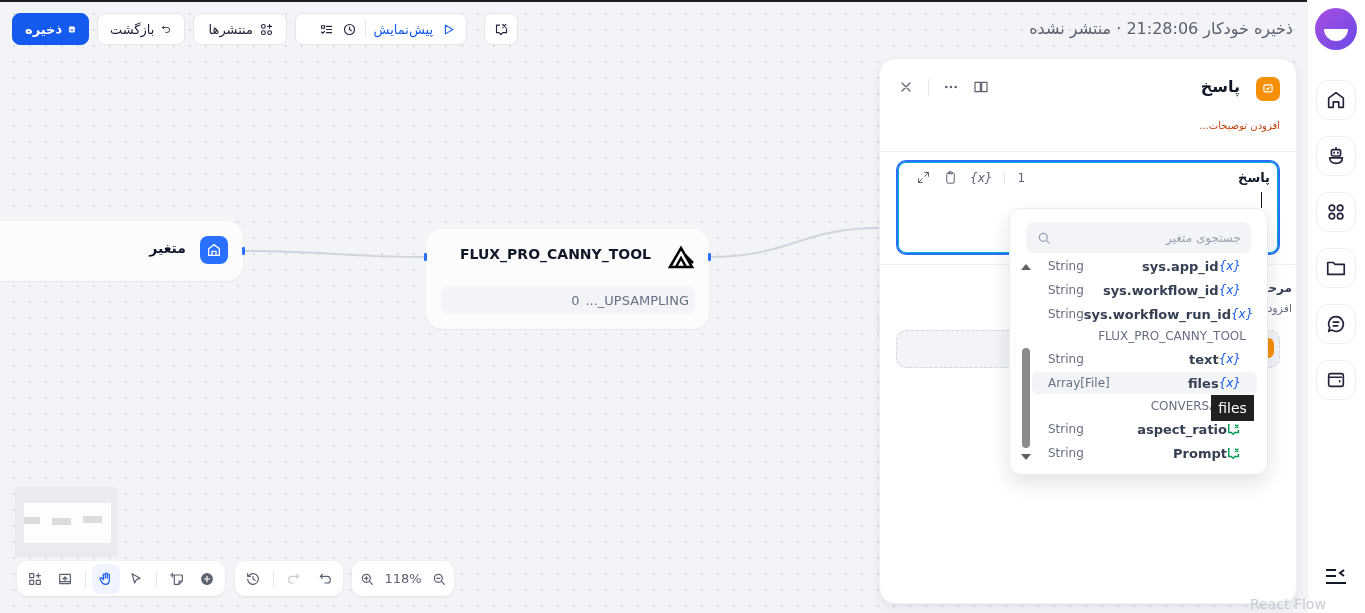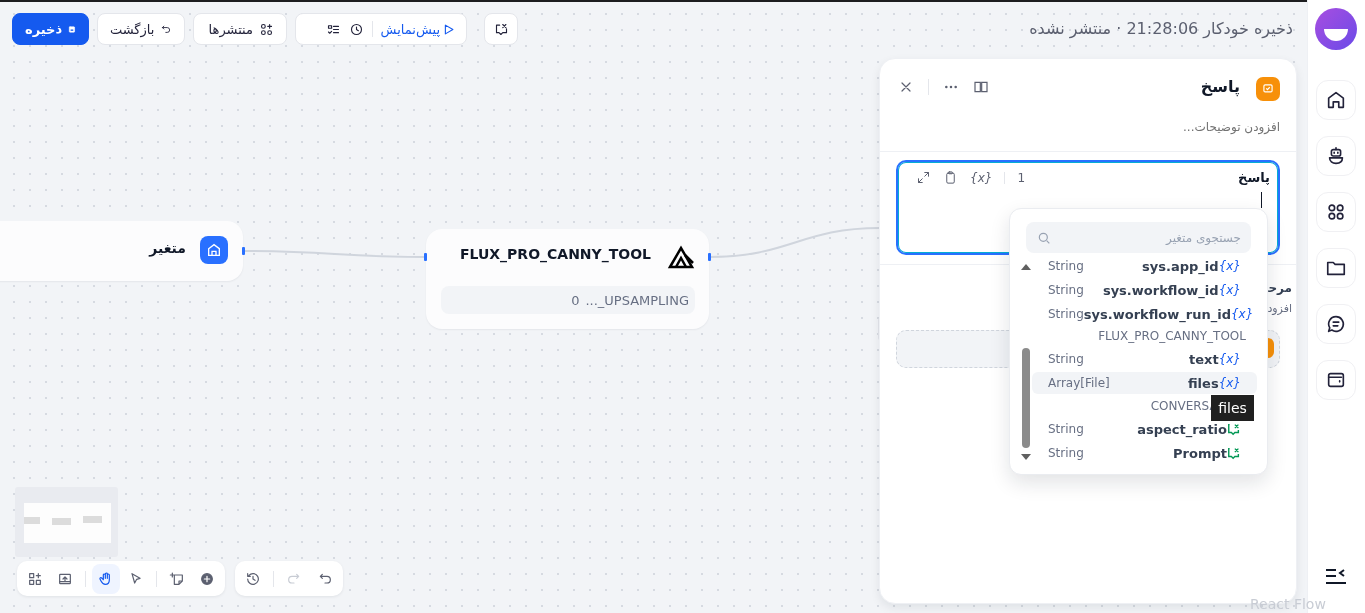--- a/index.html
+++ b/index.html
@@ -13,21 +13,21 @@
 .side-btn{position:absolute;right:9px;width:40px;height:40px;border:1px solid #f0f0f3;border-radius:12px;background:#fff;display:flex;align-items:center;justify-content:center;cursor:pointer}
 .side-btn svg{width:22px;height:22px;stroke:#22223a;fill:none;stroke-width:1.8;stroke-linecap:round;stroke-linejoin:round}
 .side-bottom{position:absolute;right:18px;top:566px;width:22px;height:20px;cursor:pointer}
 .toolbar-btn{position:absolute;top:13px;height:32px;background:#fff;border:1px solid #e4e6eb;border-radius:8px;display:flex;align-items:center;gap:6px;padding:0 12px;font-size:13px;color:#22223a;direction:rtl;cursor:pointer}
 .toolbar-btn svg{width:15px;height:15px;stroke:#22223a;fill:none;stroke-width:1.8;stroke-linecap:round;stroke-linejoin:round}
 .btn-save{left:12px;width:77px;background:#155aef;border-color:#155aef;color:#fff;font-weight:bold}
 .btn-save svg{stroke:#fff}
 .btn-back{left:97px;width:88px}
 .btn-features{left:193px;width:94px}
 .preview-group{left:295px;width:172px;padding:0 10px;gap:8px}
-.preview-group .run{color:#155aef;display:flex;align-items:center;gap:1px}
+.preview-group .run{color:#155aef;display:flex;align-items:center;gap:8px}
 .preview-group .run svg{stroke:#155aef}
 .preview-group .sep{width:1px;height:16px;background:#e4e6eb}
 .btn-env{left:484px;width:34px;padding:0;justify-content:center}
 .status-text{position:absolute;right:72px;top:19px;font-size:16px;color:#5c6070;direction:rtl}
 .node{position:absolute;background:#fcfcfd;border-radius:16px;box-shadow:0 1px 2px rgba(16,24,40,.06);}
 .node-start{left:-20px;top:221px;width:263px;height:60px}
 .node-start .icon{position:absolute;right:15px;top:15px;width:28px;height:28px;border-radius:8px;background:#2970ff;display:flex;align-items:center;justify-content:center}
 .node-start .icon svg{width:16px;height:16px;stroke:#fff;fill:none;stroke-width:2}
 .node-start .title{position:absolute;right:57px;top:19px;font-size:14px;font-weight:bold;color:#101828;direction:rtl}
 .handle{position:absolute;width:3px;height:8px;background:#2970ff;border-radius:1px}
@@ -46,21 +46,21 @@
 .ctrl-btn.disabled svg{stroke:#c8ccd4}
 .ctrl-sep{width:1px;height:16px;background:#e4e6eb;margin:0 4px}
 .zoom-val{font-size:13px;color:#5c6070;padding:0 4px}
 .panel{position:absolute;left:879px;top:58px;width:418px;height:546px;background:#fff;border-radius:16px;box-shadow:0 4px 10px rgba(16,24,40,.08);border:1px solid #eef0f4}
 .panel-icon{position:absolute;right:16px;top:18px;width:24px;height:24px;border-radius:7px;background:#f79009;display:flex;align-items:center;justify-content:center}
 .panel-icon svg{width:14px;height:14px;stroke:#fff;fill:none;stroke-width:2}
 .panel-title{position:absolute;right:56px;top:18px;font-size:16px;font-weight:bold;color:#101828;direction:rtl}
 .panel-actions{position:absolute;left:18px;top:20px;display:flex;align-items:center;gap:14px}
 .panel-actions svg{width:16px;height:16px;stroke:#5c6070;fill:none;stroke-width:1.8;stroke-linecap:round}
 .panel-actions .sep{width:1px;height:16px;background:#e4e6eb}
-.panel-desc{position:absolute;right:16px;top:61px;font-size:12px;color:#737373;direction:rtl}
+.panel-desc{position:absolute;right:16px;top:61px;font-size:10px;color:#c2410c;direction:rtl}
 .panel-divider{position:absolute;left:0;right:0;top:92px;height:1px;background:#eef0f4}
 .editor{position:absolute;left:16px;right:16px;top:101px;height:95px;border:2px solid #2970ff;border-radius:10px;background:#fff;box-shadow:0 0 0 1px #06aed4 inset}
 .editor-label{position:absolute;right:8px;top:8px;font-size:13px;font-weight:bold;color:#101828;direction:rtl}
 .editor-caret{position:absolute;right:16px;top:30px;width:1px;height:16px;background:#101828}
 .editor-tools{position:absolute;left:18px;top:8px;display:flex;align-items:center;gap:12px;font-size:12px;color:#5c6070}
 .editor-tools svg{width:15px;height:15px;stroke:#5c6070;fill:none;stroke-width:1.6;stroke-linecap:round}
 .editor-tools .sep{width:1px;height:12px;background:#e4e6eb}
 .panel-divider2{position:absolute;left:0;right:0;top:205px;height:1px;background:#eef0f4}
 .next-title{position:absolute;right:4px;top:222px;font-size:12px;font-weight:bold;color:#344054;direction:rtl}
 .next-desc{position:absolute;right:4px;top:243px;font-size:11px;color:#676f83;direction:rtl}
@@ -181,20 +181,35 @@
           <path d="M19 8H9a5 5 0 000 10h3M16 5l3 3-3 3"></path>
         </svg>
       </div>
     <div class="ctrl-btn">
         <svg viewBox="0 0 24 24">
           <path d="M5 8h10a5 5 0 010 10h-3M8 5L5 8l3 3"></path>
         </svg>
       </div>
   </div>
 
+  <div class="ctrl-group" style="left:352px;width:102px">
+    <div class="ctrl-btn" style="width:26px">
+        <svg viewBox="0 0 24 24">
+          <circle cx="11" cy="11" r="6"></circle>
+          <path d="M16 16l4 4M8.5 11h5M11 8.5v5"></path>
+        </svg>
+      </div>
+    <span class="zoom-val">118%</span>
+    <div class="ctrl-btn" style="width:26px">
+        <svg viewBox="0 0 24 24">
+          <circle cx="11" cy="11" r="6"></circle>
+          <path d="M16 16l4 4M8.5 11h5"></path>
+        </svg>
+      </div>
+  </div>
 </div>
 
 <div class="topbar"></div>
 
 <div class="toolbar-btn btn-save">
   <svg viewBox="0 0 24 24">
       <rect x="4" y="4" width="16" height="16" rx="2" fill="#fff"></rect>
       <rect x="8" y="12" width="8" height="4" fill="#155aef" stroke="none"></rect>
     </svg>
   <span>ذخیره</span>

